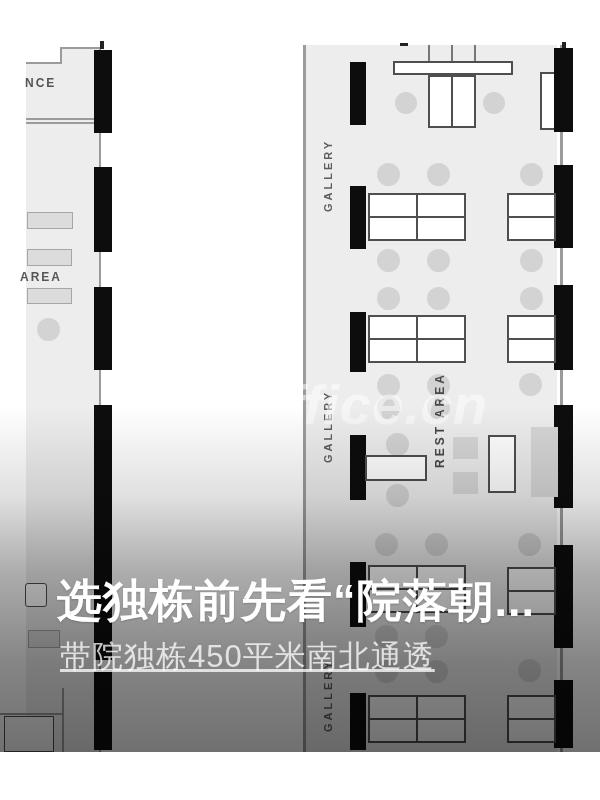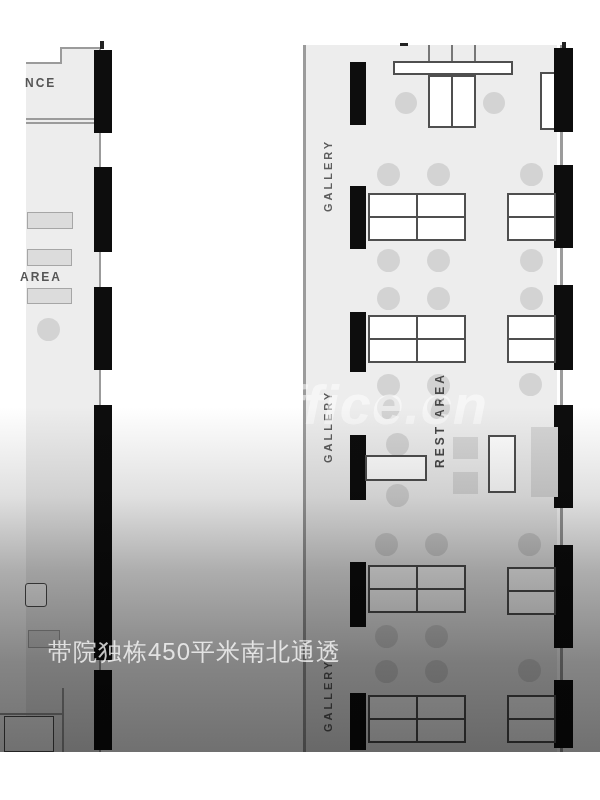--- a/index.html
+++ b/index.html
@@ -45,21 +45,21 @@
     background:linear-gradient(to bottom,
       rgba(0,0,0,0) 0%, rgba(0,0,0,0) 54%,
       rgba(0,0,0,0.12) 66%, rgba(0,0,0,0.32) 76%,
       rgba(0,0,0,0.48) 88%, rgba(0,0,0,0.56) 100%);
   }
   .cap-title{
     left:57px;top:578px;width:520px;color:#ffffff;font-size:45px;font-weight:bold;
     letter-spacing:1px;line-height:1.0;white-space:nowrap;
     text-shadow:0 1px 2px rgba(0,0,0,0.18);
   }
-  .cap-sub1{left:48px;top:636px;color:rgba(255,255,255,0.76);font-size:24px;letter-spacing:1px;white-space:nowrap;}
+  .cap-sub1{left:60px;top:636px;color:rgba(255,255,255,0.76);font-size:31px;letter-spacing:1px;white-space:nowrap;text-decoration:underline;}
   .cap-sub2{left:60px;top:669px;color:rgba(255,255,255,0.95);font-size:23px;font-weight:bold;letter-spacing:1px;white-space:nowrap;}
   .footer{position:absolute;left:0;top:752px;width:600px;height:48px;background:#ffffff;}
 </style>
 </head>
 <body>
 
 <div class="photo">
 
   <div>
     <div class="abs floor" style="left:60px;top:48px;width:41px;height:16px;"></div>
@@ -176,16 +176,17 @@
       </div>
     <div class="abs vlabel big" style="left:440px;top:468px;">
         <span>REST AREA</span>
       </div>
   </div>
 
   <div class="abs watermark" style="left:285px;top:372px;">ffice.cn</div>
 
   <div class="abs shade"></div>
 
+  <div class="abs cap-title">选独栋前先看“院落朝...</div>
   <div class="abs cap-sub1">带院独栋450平米南北通透</div>
 </div>
 
 <div class="footer"></div>
 
 </body></html>

